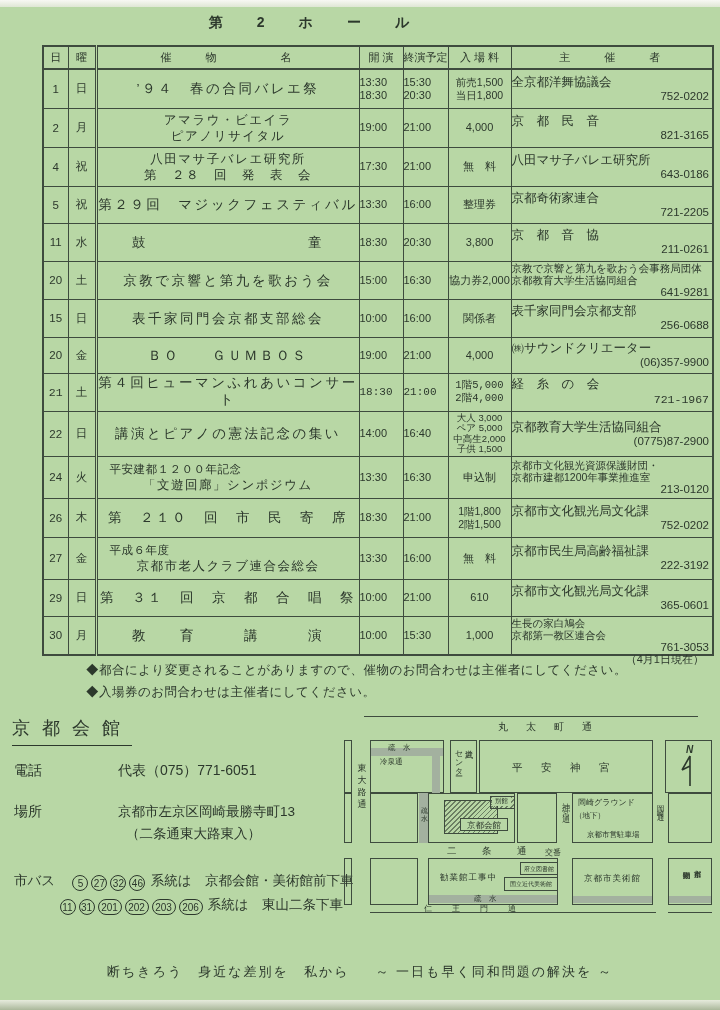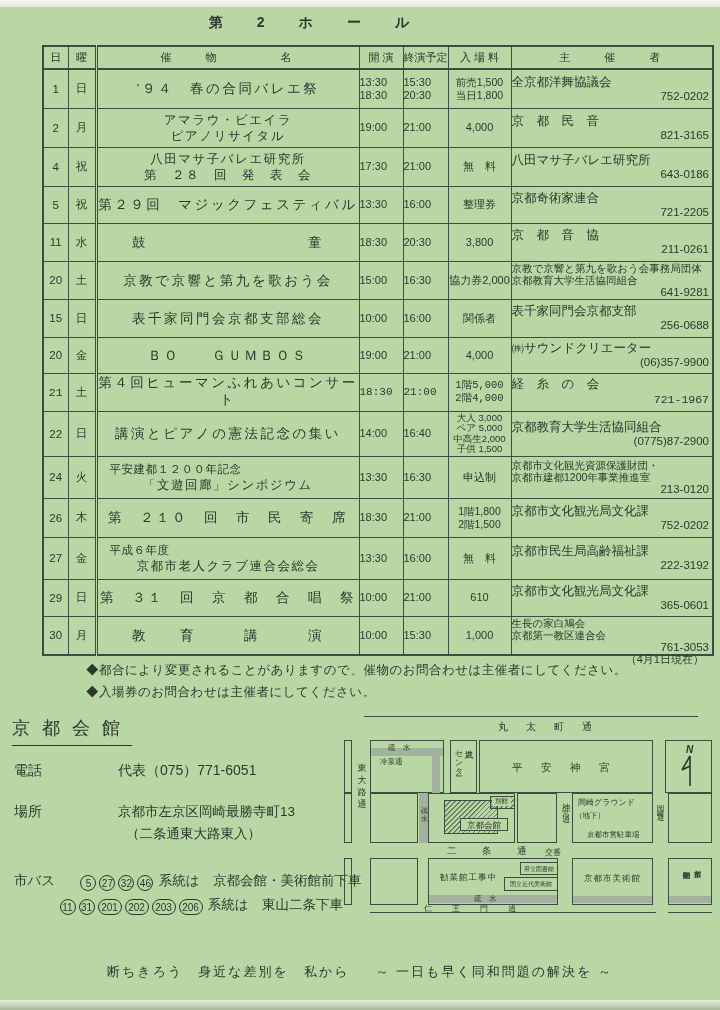--- a/index.html
+++ b/index.html
@@ -422,21 +422,21 @@
 <div class="abs v-row" style="top:803px">
   <span class="v-label">
       <span>場所</span>
     </span>
   <span class="v-sub" style="margin-left:36px">京都市左京区岡崎最勝寺町13</span>
 </div>
 <div class="abs v-sub" style="left:126px;top:825px">（二条通東大路東入）</div>
 
 <div class="abs" style="left:14px;top:872px;font-size:13.5px">
   <span>市バス</span>
-  <span id="bus1" style="margin-left:20px"><span class="chip">5</span><span class="chip">27</span><span class="chip">32</span><span class="chip">46</span></span>
+  <span id="bus1" style="margin-left:12px"><span class="chip">5</span><span class="chip">27</span><span class="chip">32</span><span class="chip">46</span></span>
   <span>系統は　京都会館・美術館前下車</span>
 </div>
 <div class="abs" style="left:58px;top:896px;font-size:13.5px">
   <span id="bus2"><span class="chip">11</span><span class="chip">31</span><span class="chip wide">201</span><span class="chip wide">202</span><span class="chip wide">203</span><span class="chip wide">206</span></span>
   <span>系統は　東山二条下車</span>
 </div>
 
 <div id="map" class="abs">
   <div class="mline" style="left:20px;top:10px;width:334px"></div>
   <div class="mlab" style="left:154px;top:14px;font-size:10px;letter-spacing:4px">丸　太　町　通</div>

